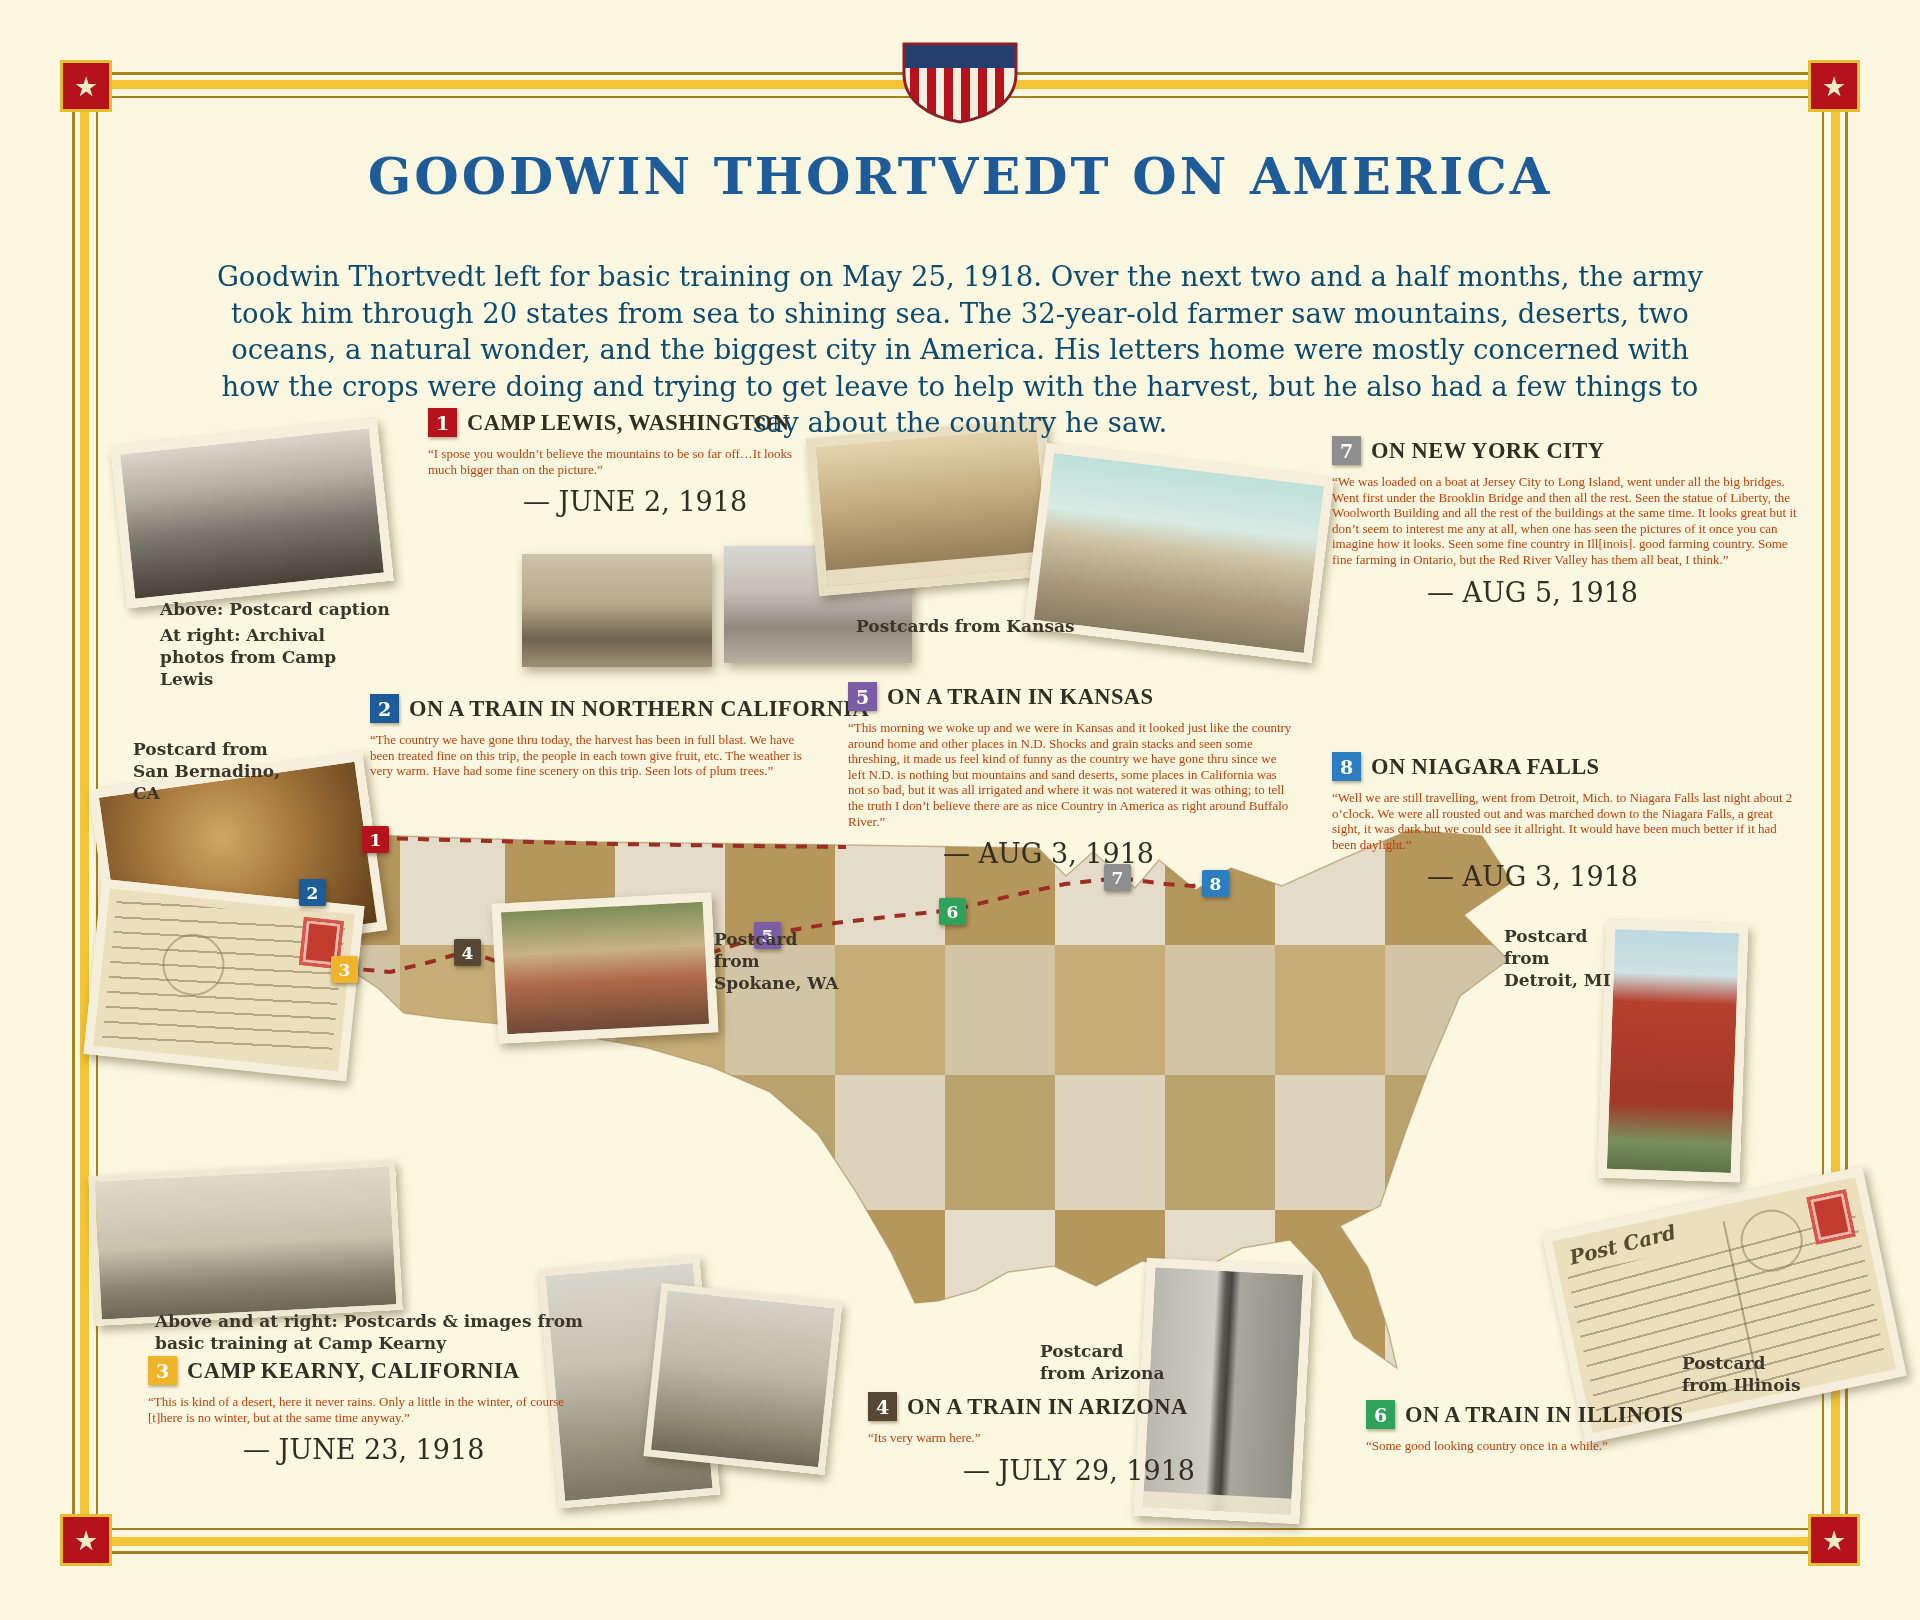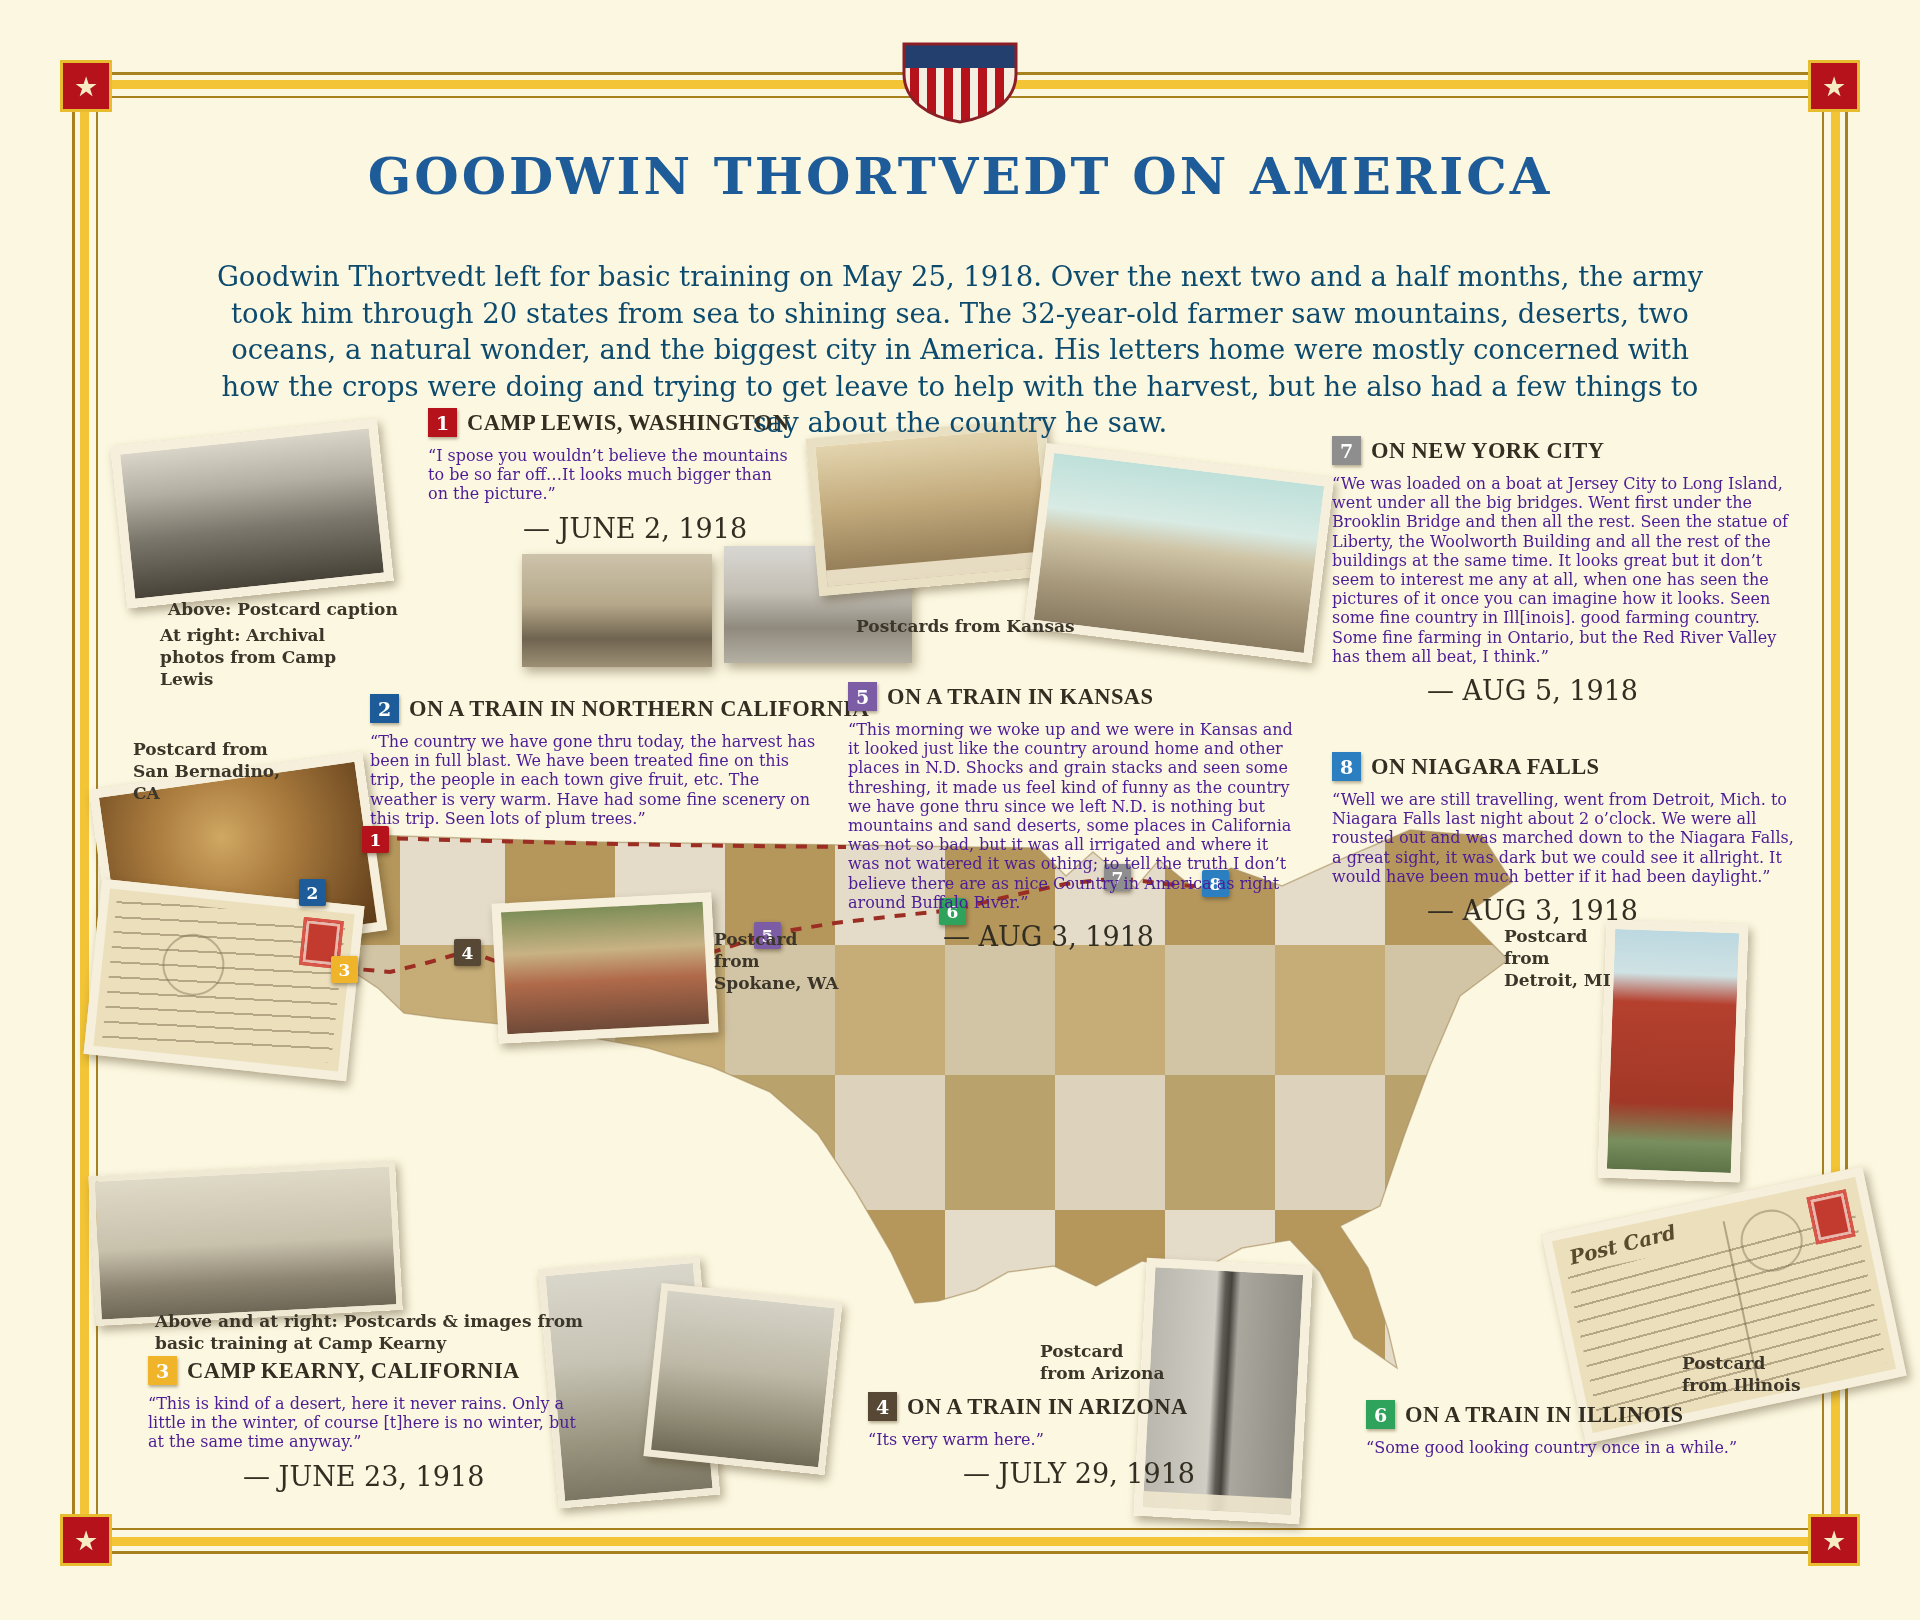--- a/index.html
+++ b/index.html
@@ -35,21 +35,21 @@
   
   .section{position:absolute;z-index:5;}
   .sec-head{display:flex;align-items:center;gap:10px;}
   .badge{
     width:29px;height:29px;flex:0 0 29px;display:flex;align-items:center;justify-content:center;
     color:#fff;font-size:19px;font-weight:bold;box-shadow:1px 2px 3px rgba(70,55,20,.4);
   }
   .b1{background:#b5121b}.b2{background:#1d5c99}.b3{background:#f0b42a}.b4{background:#564835}
   .b5{background:#7b5ca5}.b6{background:#2fa35c}.b7{background:#8e8e8e}.b8{background:#2b7ec0}
   .sec-title{font-size:22.5px;font-weight:bold;letter-spacing:.4px;color:#332e22;white-space:nowrap;font-family:Liberation Serif, serif;}
-  .quote{margin:9px 0 0 0;font-size:16px;line-height:1.2;color:#4c1d95;}
+  .quote{margin:9px 0 0 0;font-size:13px;line-height:1.2;color:#c2410c;font-family:Liberation Serif, serif;}
   .date{margin-top:9px;padding-left:95px;font-size:27px;color:#332e22;}
 
   
   .caption{position:absolute;font-size:17px;font-weight:bold;line-height:1.3;color:#3c362a;z-index:5;}
 
   
   #usmap{position:absolute;left:290px;top:820px;width:1225px;height:570px;z-index:1;}
   .marker{
     position:absolute;width:27px;height:27px;display:flex;align-items:center;justify-content:center;
     color:#fff;font-size:17px;font-weight:bold;z-index:4;box-shadow:1px 2px 4px rgba(60,45,15,.5);
@@ -269,21 +269,21 @@
 
 <div class="section" style="left:1332px;top:752px;width:462px;">
   <div class="sec-head">
     <span class="badge b8">8</span>
     <span class="sec-title">ON NIAGARA FALLS</span>
   </div>
   <p class="quote">“Well we are still travelling, went from Detroit, Mich. to Niagara Falls last night about 2 o’clock. We were all rousted out and was marched down to the Niagara Falls, a great sight, it was dark but we could see it allright. It would have been much better if it had been daylight.”</p>
   <div class="date">— AUG 3, 1918</div>
 </div>
 
-<div class="caption" style="left:168px;top:598px;width:240px;">Above: Postcard caption</div>
+<div class="caption" style="left:160px;top:598px;width:240px;">Above: Postcard caption</div>
 <div class="caption" style="left:160px;top:624px;width:215px;">At right: Archival photos from Camp Lewis</div>
 <div class="caption" style="left:133px;top:738px;width:175px;">Postcard from San Bernadino, CA</div>
 <div class="caption" style="left:856px;top:615px;width:240px;">Postcards from Kansas</div>
 <div class="caption" style="left:714px;top:928px;width:130px;">Postcard from Spokane, WA</div>
 <div class="caption" style="left:1504px;top:925px;width:120px;">Postcard from Detroit, MI</div>
 <div class="caption" style="left:155px;top:1310px;width:430px;">Above and at right: Postcards &amp; images from basic training at Camp Kearny</div>
 <div class="caption" style="left:1040px;top:1340px;width:130px;">Postcard from Arizona</div>
 <div class="caption" style="left:1682px;top:1352px;width:120px;">Postcard from Illinois</div>
 
 </body></html>

